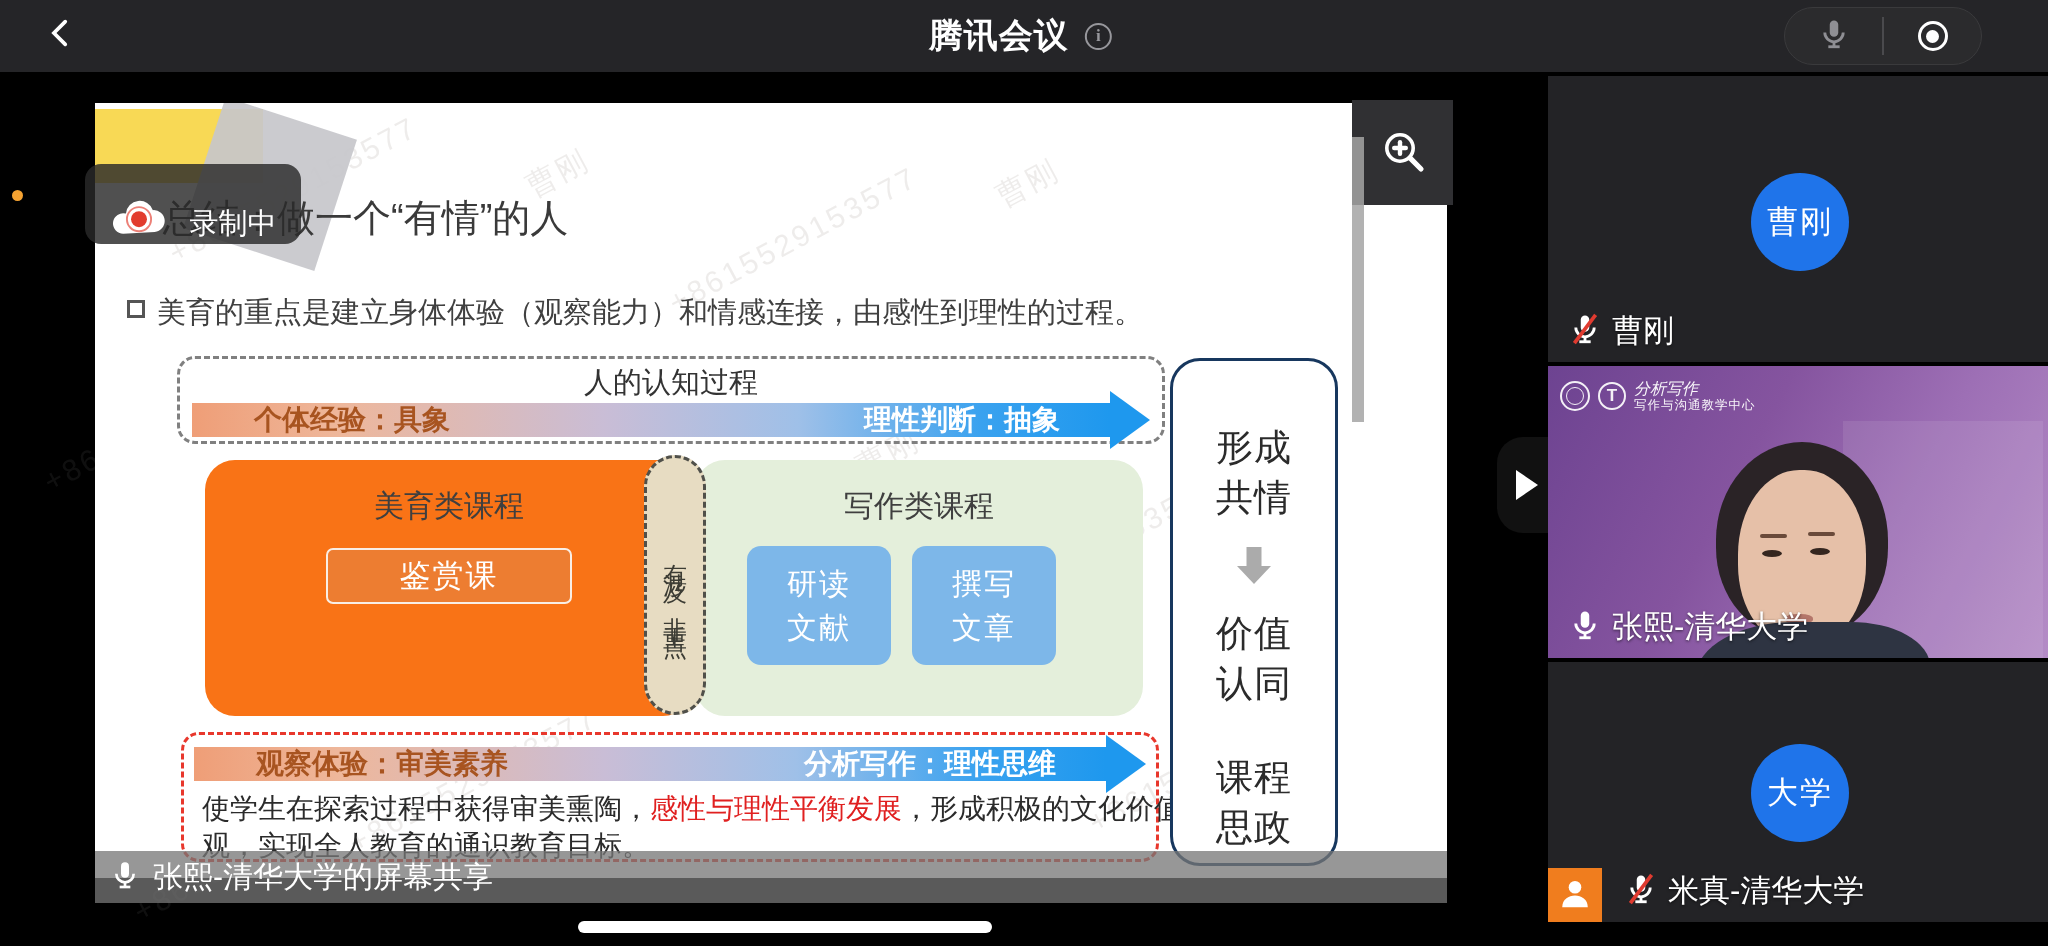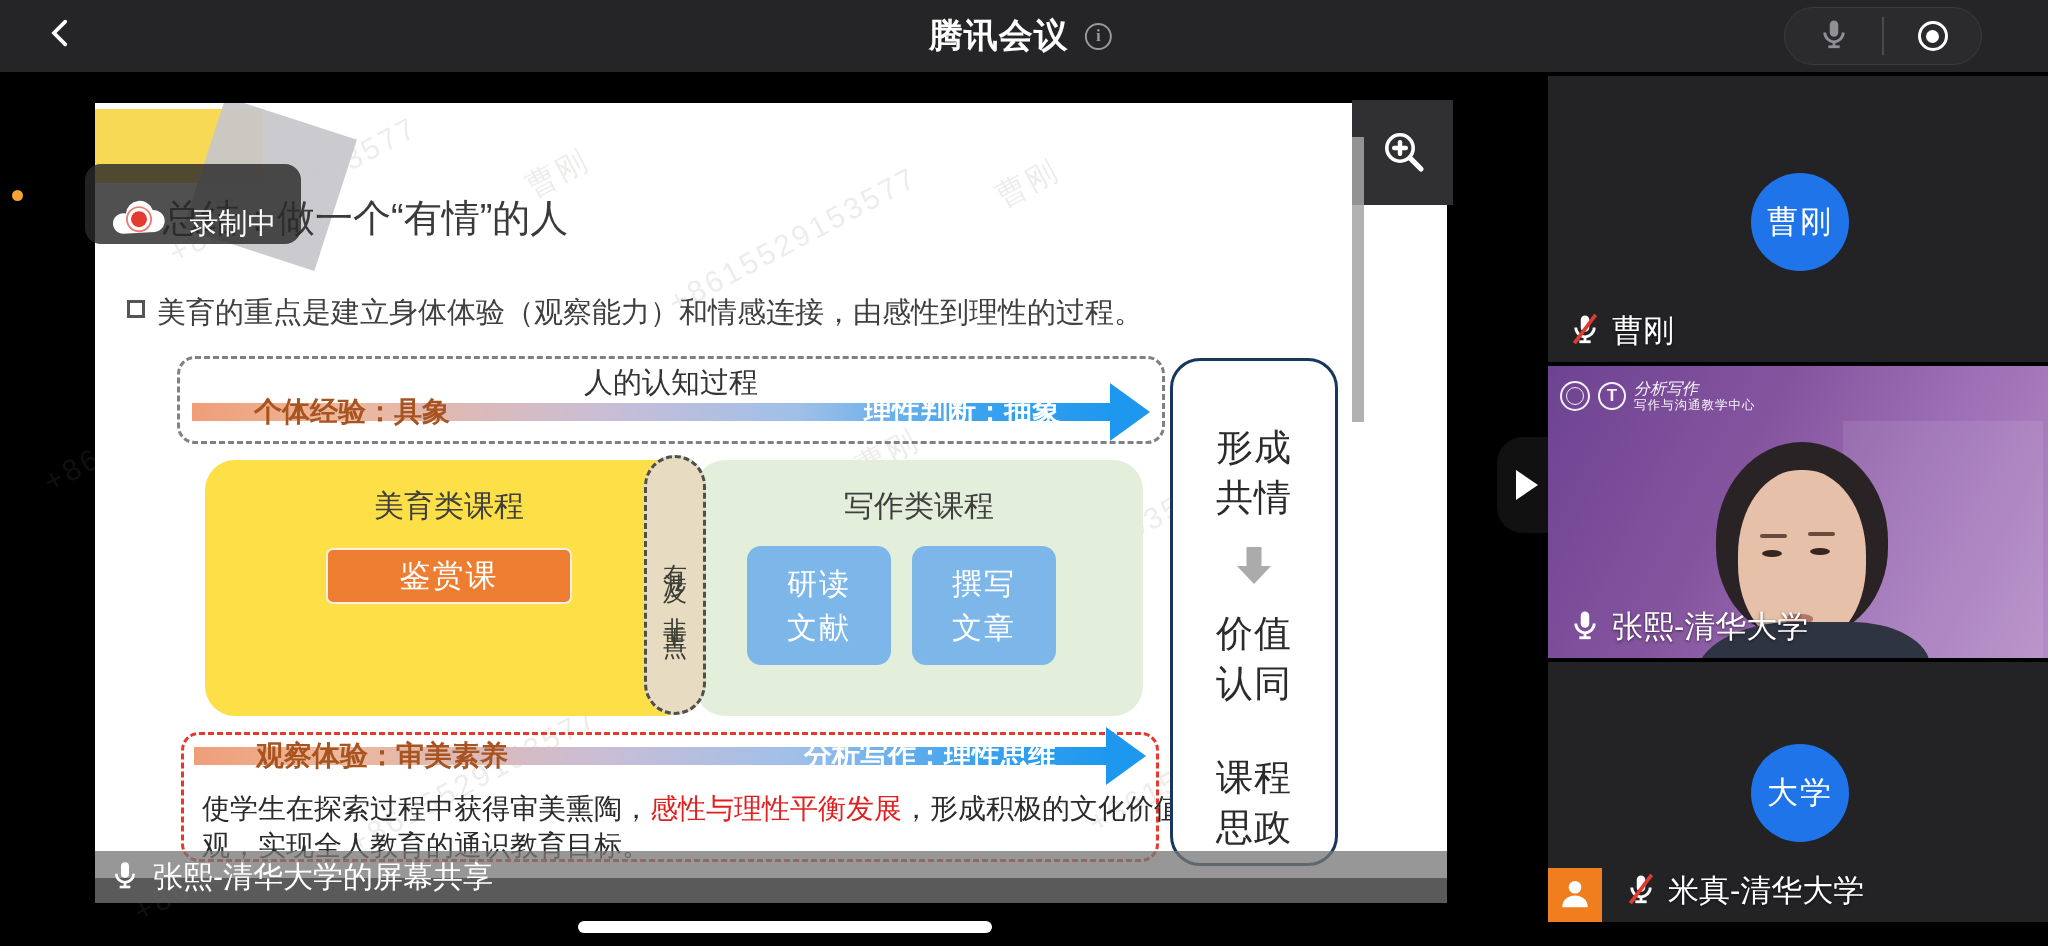--- a/index.html
+++ b/index.html
@@ -41,32 +41,32 @@
     white-space:nowrap;margin-left:16px; }
   #bullet-row { left:32px; top:190px; display:flex; align-items:flex-start; gap:12px; }
   #bullet-square { width:18px; height:18px; border:3px solid #555; margin-top:7px; }
   #bullet-text { font-size:29px; color:#404040; white-space:nowrap; }
 
   
   #cog-box { left:82px; top:253px; width:988px; height:88px; border:3px dashed #808080;
     border-radius:18px; }
   .box-heading { position:absolute; left:0; right:0; top:4px; text-align:center;
     font-size:29px; color:#333; font-weight:500; }
-  .gbar { position:absolute; height:18px;
+  .gbar { position:absolute; height:34px;
     background:linear-gradient(90deg,#ef9e77 0%,#eeb79b 16%,#c9bdd6 45%,#9fc0e8 66%,#3aa2ef 86%,#1e98ee 100%);text-align:center; }
   .gbar::after { content:''; position:absolute; right:-40px; top:50%; transform:translateY(-50%);
     border-left:40px solid #1e98ee; border-top:29px solid transparent; border-bottom:29px solid transparent; }
   .gbar .lbl-l { position:absolute; left:62px; top:50%; transform:translateY(-50%);
     font-size:28px; font-weight:700; color:#a85420; white-space:nowrap; }
   .gbar .lbl-r { position:absolute; right:50px; top:50%; transform:translateY(-50%);
     font-size:28px; font-weight:700; color:#fff; white-space:nowrap; }
   #cog-bar { left:12px; top:44px; width:918px; }
 
   
-  #peach-panel { left:110px; top:357px; width:488px; height:256px; background:#fde047;
+  #peach-panel { left:110px; top:357px; width:488px; height:256px; background:#f97316;
     border-radius:30px; }
   .panel-heading { position:absolute; left:0; right:0; top:26px; text-align:center;
     font-size:30px; font-weight:500; color:#3f3f3f; }
   .orange-btn { position:absolute; left:50%; transform:translateX(-50%); width:246px; height:56px;
     background:#ed7d31; border:2px solid #f9eee5; border-radius:7px; color:#fff;
     font-size:31px; font-weight:500; display:flex; align-items:center; justify-content:center;
     letter-spacing:2px; }
   #green-panel { left:600px; top:357px; width:448px; height:256px; background:#e4efdb;
     border-radius:30px; }
   .blue-box { position:absolute; top:86px; width:144px; height:119px; background:#7db7e9;

